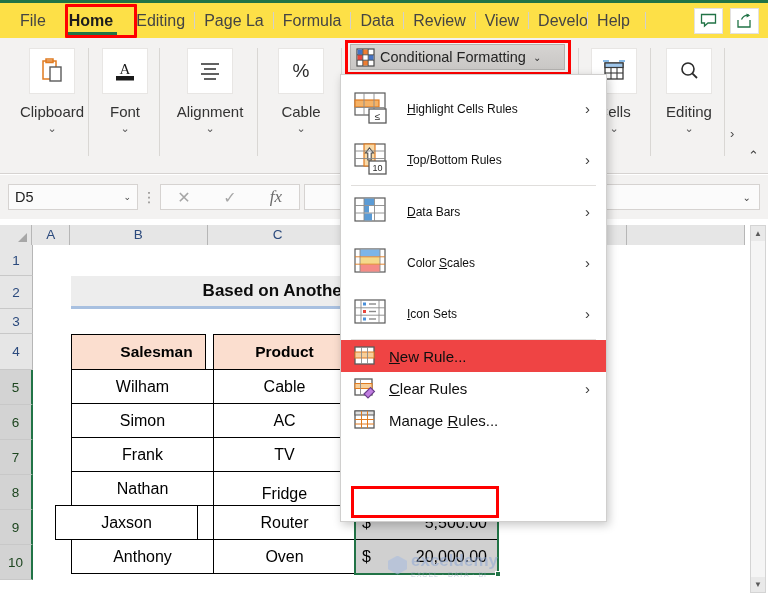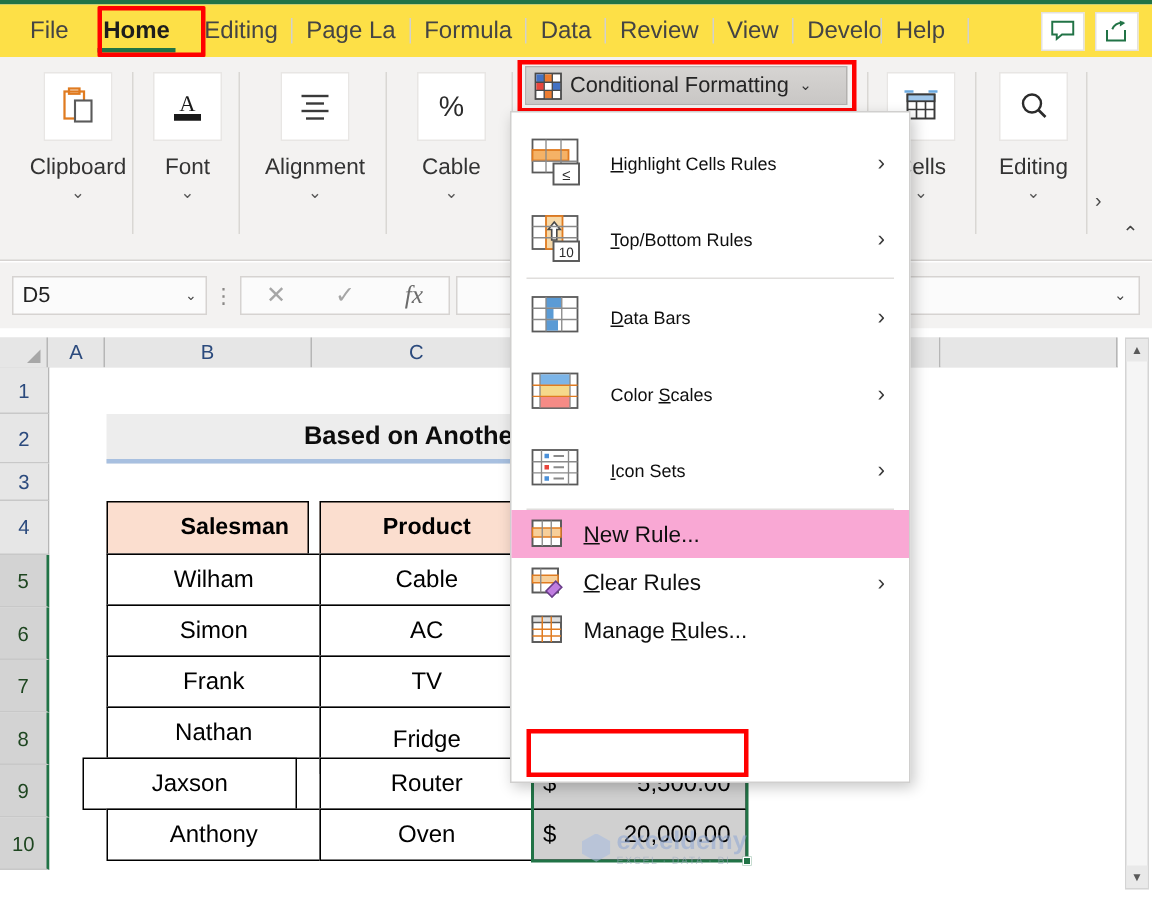--- a/index.html
+++ b/index.html
@@ -202,21 +202,21 @@
     background: #ffffff;
     border: 1px solid #d0cfce;
     box-shadow: 2px 3px 9px rgba(0,0,0,0.22);
     z-index: 50;
   }
   .mitem {
     position: relative; height: 51px;
     display: flex; align-items: center; padding-left: 12px;
   }
   .mitem.small { height: 31px; }
-  .mitem.hl { background: #f9a8d4; }
+  .mitem.hl { background: #ef4444; }
   .mtext {
     margin-left: 14px; font-size: 12px; color: #0f0f0f; font-weight: normal;
     white-space: nowrap;
   }
   .mitem.small .mtext { margin-left: 12px; font-weight: normal; font-size: 15px; }
   .mtext u { text-decoration: underline; }
   .marrow {
     position: absolute; right: 16px; font-size: 15px; color: #3b3b3b;
   }
   .msep { height: 1px; margin: 0 10px; background: #e0dedc; }

